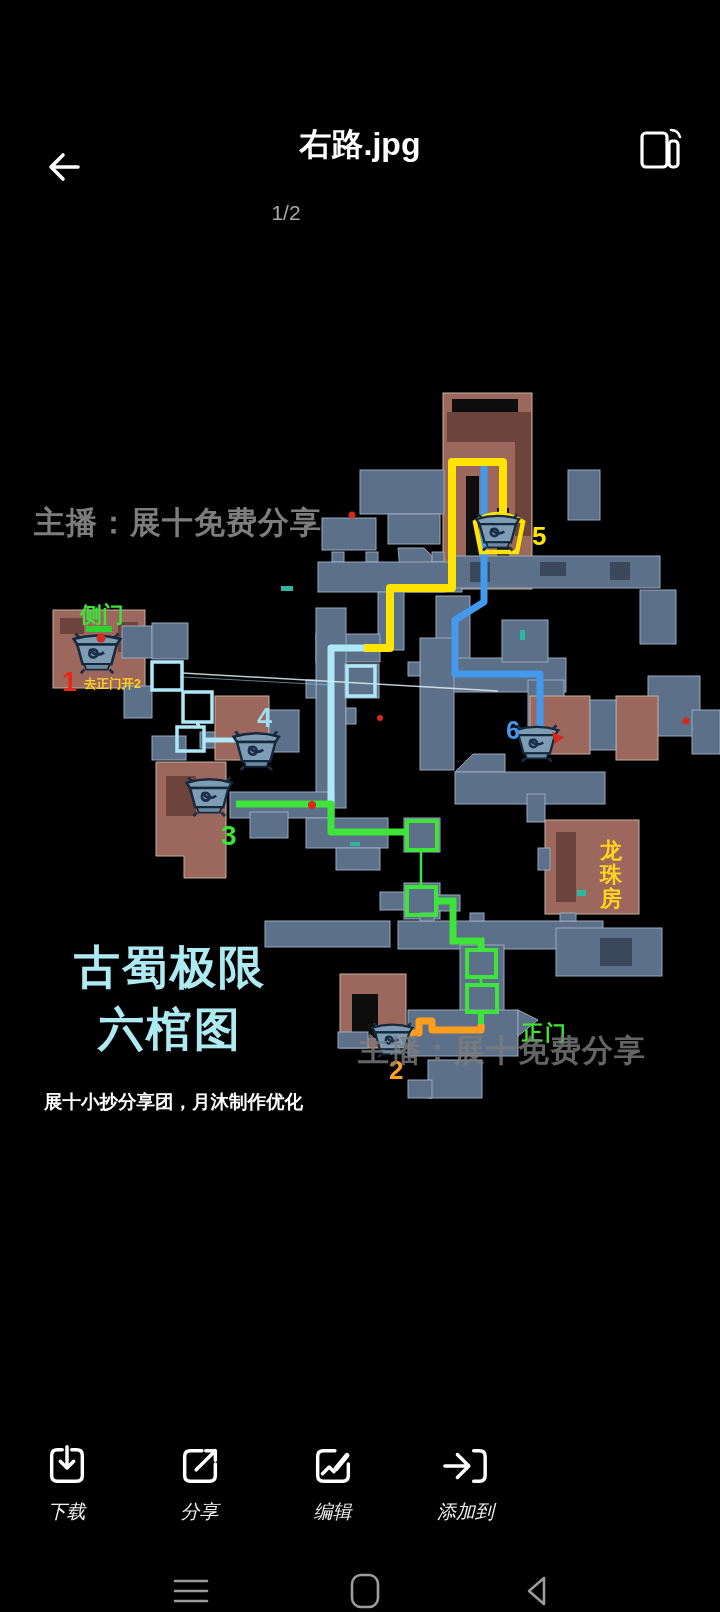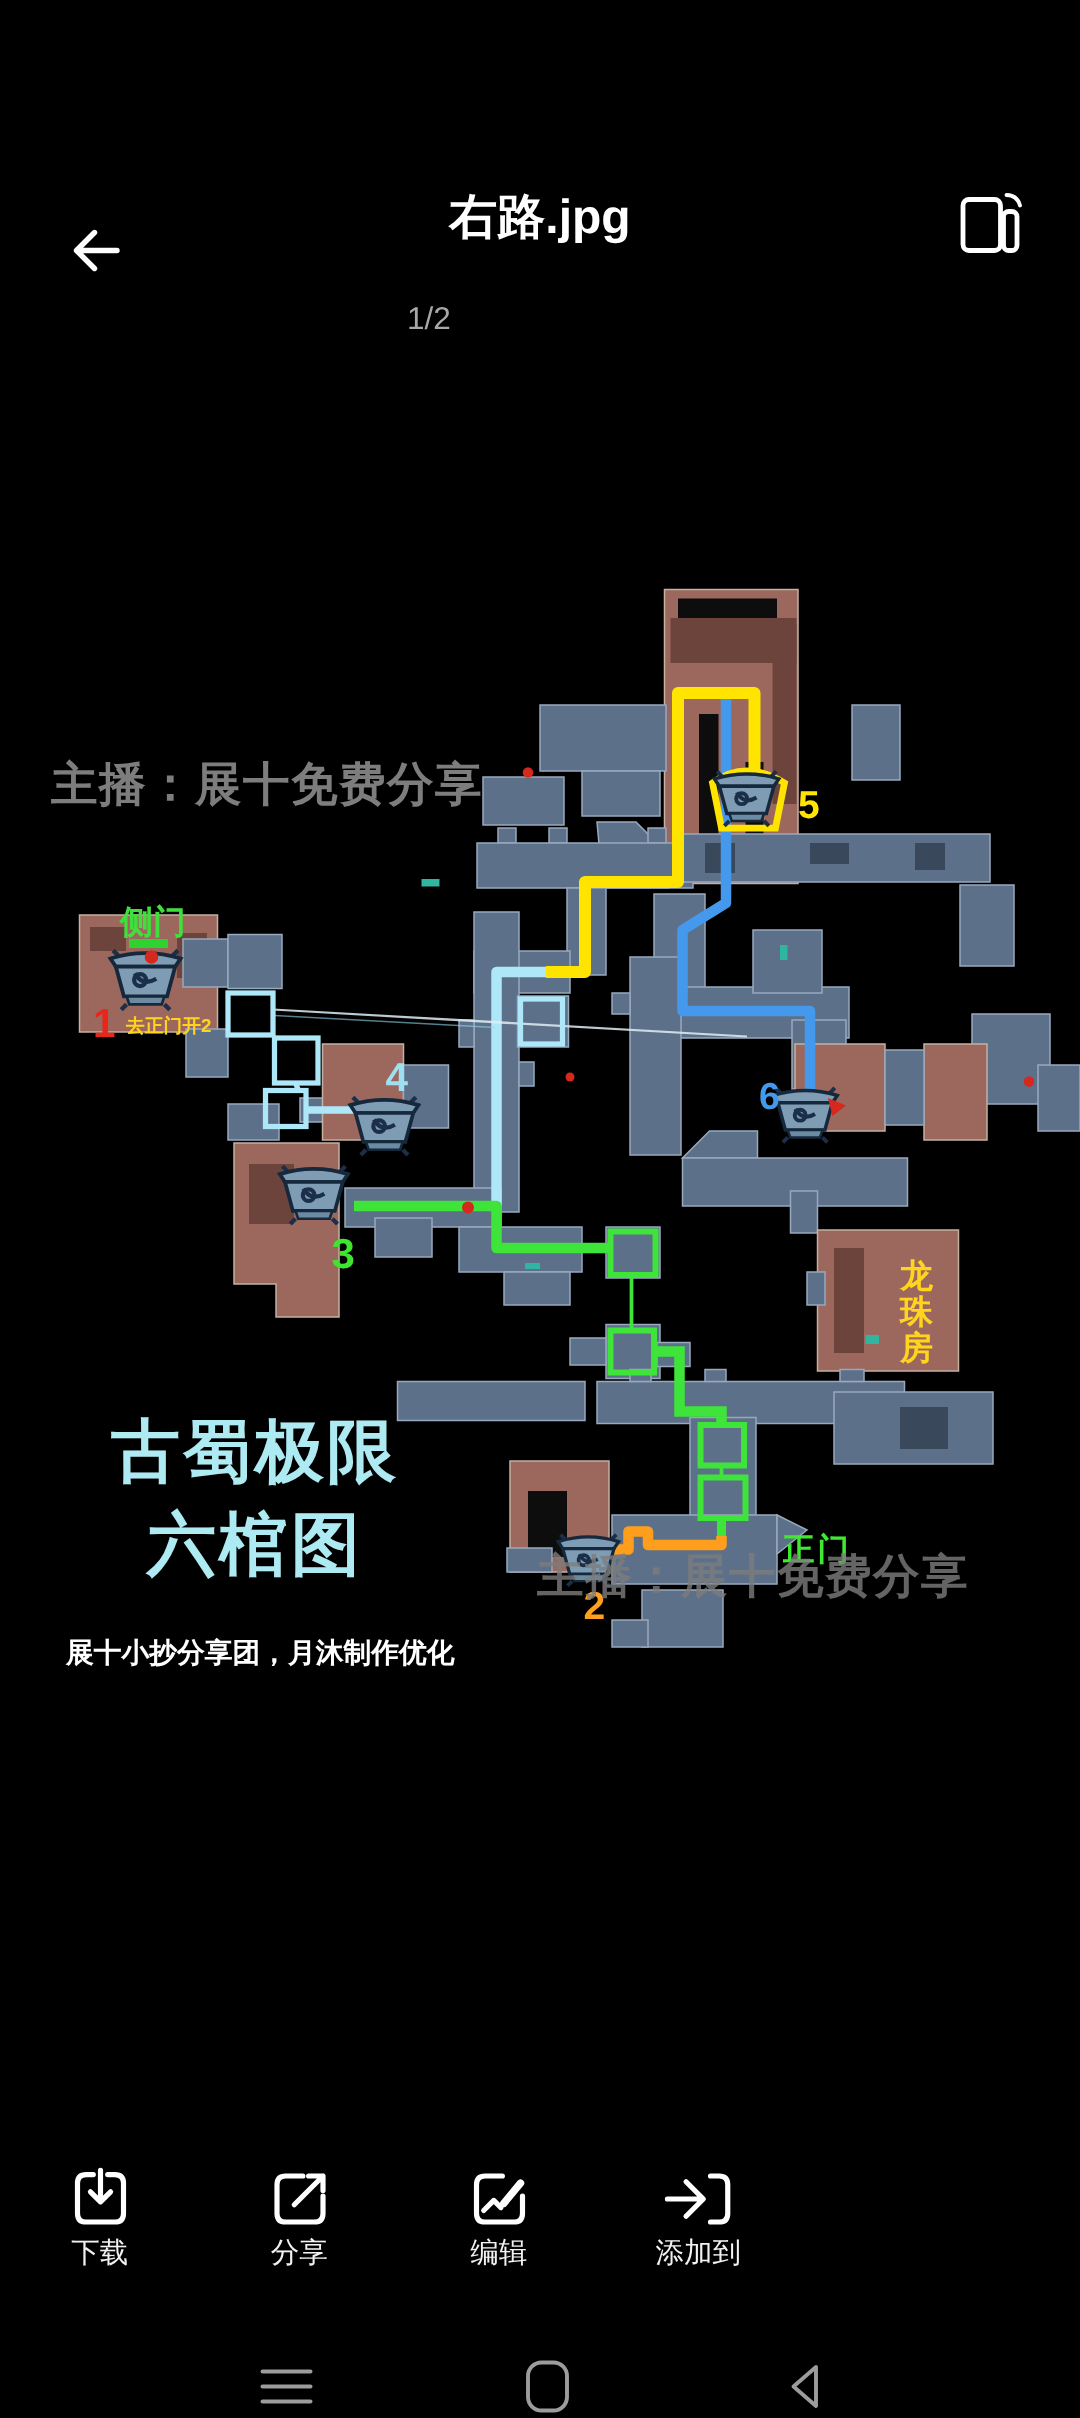--- a/index.html
+++ b/index.html
@@ -22,21 +22,21 @@
   .blk{fill:#0d0d0d;stroke:none;}
   .teal{fill:#2fb5a0;stroke:none;}
   .rdot{fill:#d4291c;stroke:none;}
   .route{fill:none;stroke-linejoin:round;stroke-linecap:butt;}
   .coffin-fill{fill:#7e9db5;stroke:#16283c;stroke-width:1.4;}
   .coffin-dk{fill:none;stroke:#1b3048;stroke-width:1.6;}
   
   #toolbar{position:absolute;top:1443px;left:0;width:798px;display:flex;}
   .tb-item{flex:0 0 133px;display:flex;flex-direction:column;align-items:center;}
   .tb-item svg{width:46px;height:46px;}
-  .tb-label{margin-top:0;color:#f2f2f2;font-size:19px;white-space:nowrap;}
+  .tb-label{margin-top:10px;color:#f2f2f2;font-size:19px;white-space:nowrap;font-style:italic;}
   
   #navbar{position:absolute;top:1570px;left:0;width:720px;height:42px;}
 </style>
 </head>
 <body>
 
 <div id="header">
   <svg class="abs" style="top:144px;left:42px;" width="42" height="44" viewBox="0 0 42 44">
     <path d="M36,22 H10 M21,10 L9,22 L21,34" stroke="#fff" stroke-width="3.6" fill="none" stroke-linecap="round" stroke-linejoin="round"></path>
   </svg>

